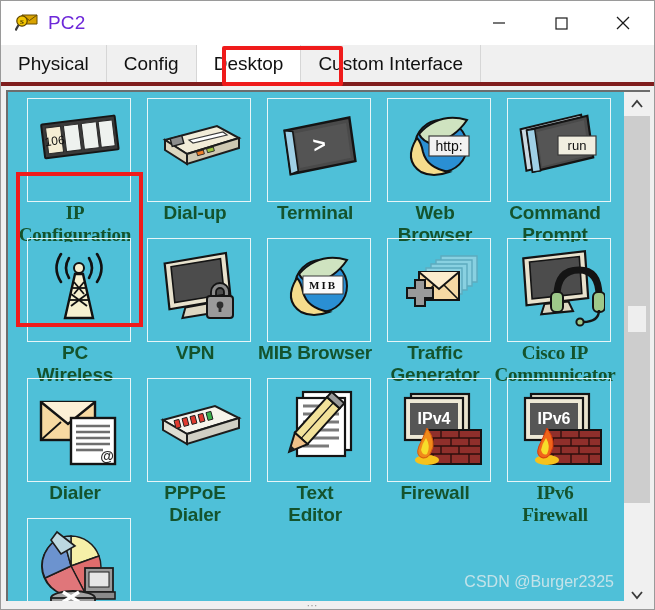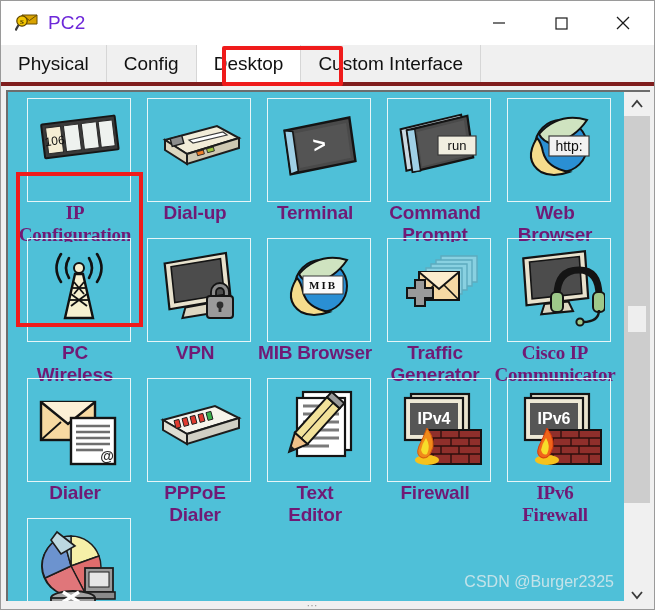--- a/index.html
+++ b/index.html
@@ -160,21 +160,21 @@
   }
   .thumb svg { display: block; }
   .cell-label {
     position: absolute;
     left: -12px;
     top: 104px;
     width: 128px;
     text-align: center;
     font-size: 19px;
     font-weight: bold;
-    color: #701a75;
+    color: #14532d;
     line-height: 22px;
     height: 40px;
     overflow: hidden;
     font-family: "Liberation Sans", sans-serif;
     letter-spacing: -0.2px;
   }
   .cell-label.serif {
     font-family: "Liberation Serif", serif;
   }
 
@@ -375,48 +375,48 @@
                 <text x="40" y="48" font-size="22" font-weight="bold" font-family="Liberation Sans, sans-serif" fill="#ffffff">&gt;</text>
               </g>
             </svg>
           </div>
           <div class="cell-label">Terminal</div>
         </div>
 
         <div class="cell">
           <div class="thumb">
             <svg width="92" height="92" viewBox="0 0 92 92">
+              <g>
+                <circle cx="48" cy="42" r="26" fill="#2a8fd4" stroke="#111111" stroke-width="2"></circle>
+                <path d="M26 30 Q46 8 74 16 Q62 34 40 40 Q30 38 26 30 Z" fill="#cfe3c0" stroke="#111111" stroke-width="2"></path>
+                <path d="M24 34 Q10 56 28 68 Q40 74 56 68 Q34 64 30 48 Q28 38 24 34 Z" fill="#f5dc8c" stroke="#111111" stroke-width="2"></path>
+                <rect x="36" y="32" width="40" height="20" fill="#f2f2f2" stroke="#3b3b3b" stroke-width="1.2"></rect>
+                <text x="56" y="47" font-size="14" font-family="Liberation Sans, sans-serif" fill="#101010" text-anchor="middle">http:</text>
+              </g>
+            </svg>
+          </div>
+          <div class="cell-label">Web<br>Browser</div>
+        </div>
+
+        <div class="cell">
+          <div class="thumb">
+            <svg width="92" height="92" viewBox="0 0 92 92">
               <g transform="rotate(-8 46 40)">
                 <polygon points="10,20 72,14 72,56 10,62" fill="#c9d9e2" stroke="#141414" stroke-width="2"></polygon>
                 <polygon points="16,22 78,16 78,58 16,64" fill="#4a4a4a" stroke="#141414" stroke-width="2.2"></polygon>
                 <polygon points="16,22 24,22 24,64 16,64" fill="#9fd0e6" stroke="#141414" stroke-width="1.4"></polygon>
                 <polygon points="26,25 74,20 74,55 26,60" fill="#555555"></polygon>
               </g>
               <g>
                 <rect x="45" y="32" width="38" height="19" fill="#f1eee0" stroke="#3b3b3b" stroke-width="1.2"></rect>
                 <text x="64" y="46" font-size="13" font-family="Liberation Sans, sans-serif" fill="#101010" text-anchor="middle">run</text>
               </g>
             </svg>
           </div>
           <div class="cell-label">Command<br>Prompt</div>
-        </div>
-
-        <div class="cell">
-          <div class="thumb">
-            <svg width="92" height="92" viewBox="0 0 92 92">
-              <g>
-                <circle cx="48" cy="42" r="26" fill="#2a8fd4" stroke="#111111" stroke-width="2"></circle>
-                <path d="M26 30 Q46 8 74 16 Q62 34 40 40 Q30 38 26 30 Z" fill="#cfe3c0" stroke="#111111" stroke-width="2"></path>
-                <path d="M24 34 Q10 56 28 68 Q40 74 56 68 Q34 64 30 48 Q28 38 24 34 Z" fill="#f5dc8c" stroke="#111111" stroke-width="2"></path>
-                <rect x="36" y="32" width="40" height="20" fill="#f2f2f2" stroke="#3b3b3b" stroke-width="1.2"></rect>
-                <text x="56" y="47" font-size="14" font-family="Liberation Sans, sans-serif" fill="#101010" text-anchor="middle">http:</text>
-              </g>
-            </svg>
-          </div>
-          <div class="cell-label">Web<br>Browser</div>
         </div>
 
         <div class="cell">
           <div class="thumb">
             <svg width="92" height="92" viewBox="0 0 92 92">
               <g stroke="#111111" fill="none" stroke-width="2.6" stroke-linecap="round">
                 <path d="M36 14 Q30 24 36 34"></path>
                 <path d="M28 10 Q19 24 28 38"></path>
                 <path d="M56 14 Q62 24 56 34"></path>
                 <path d="M64 10 Q73 24 64 38"></path>

